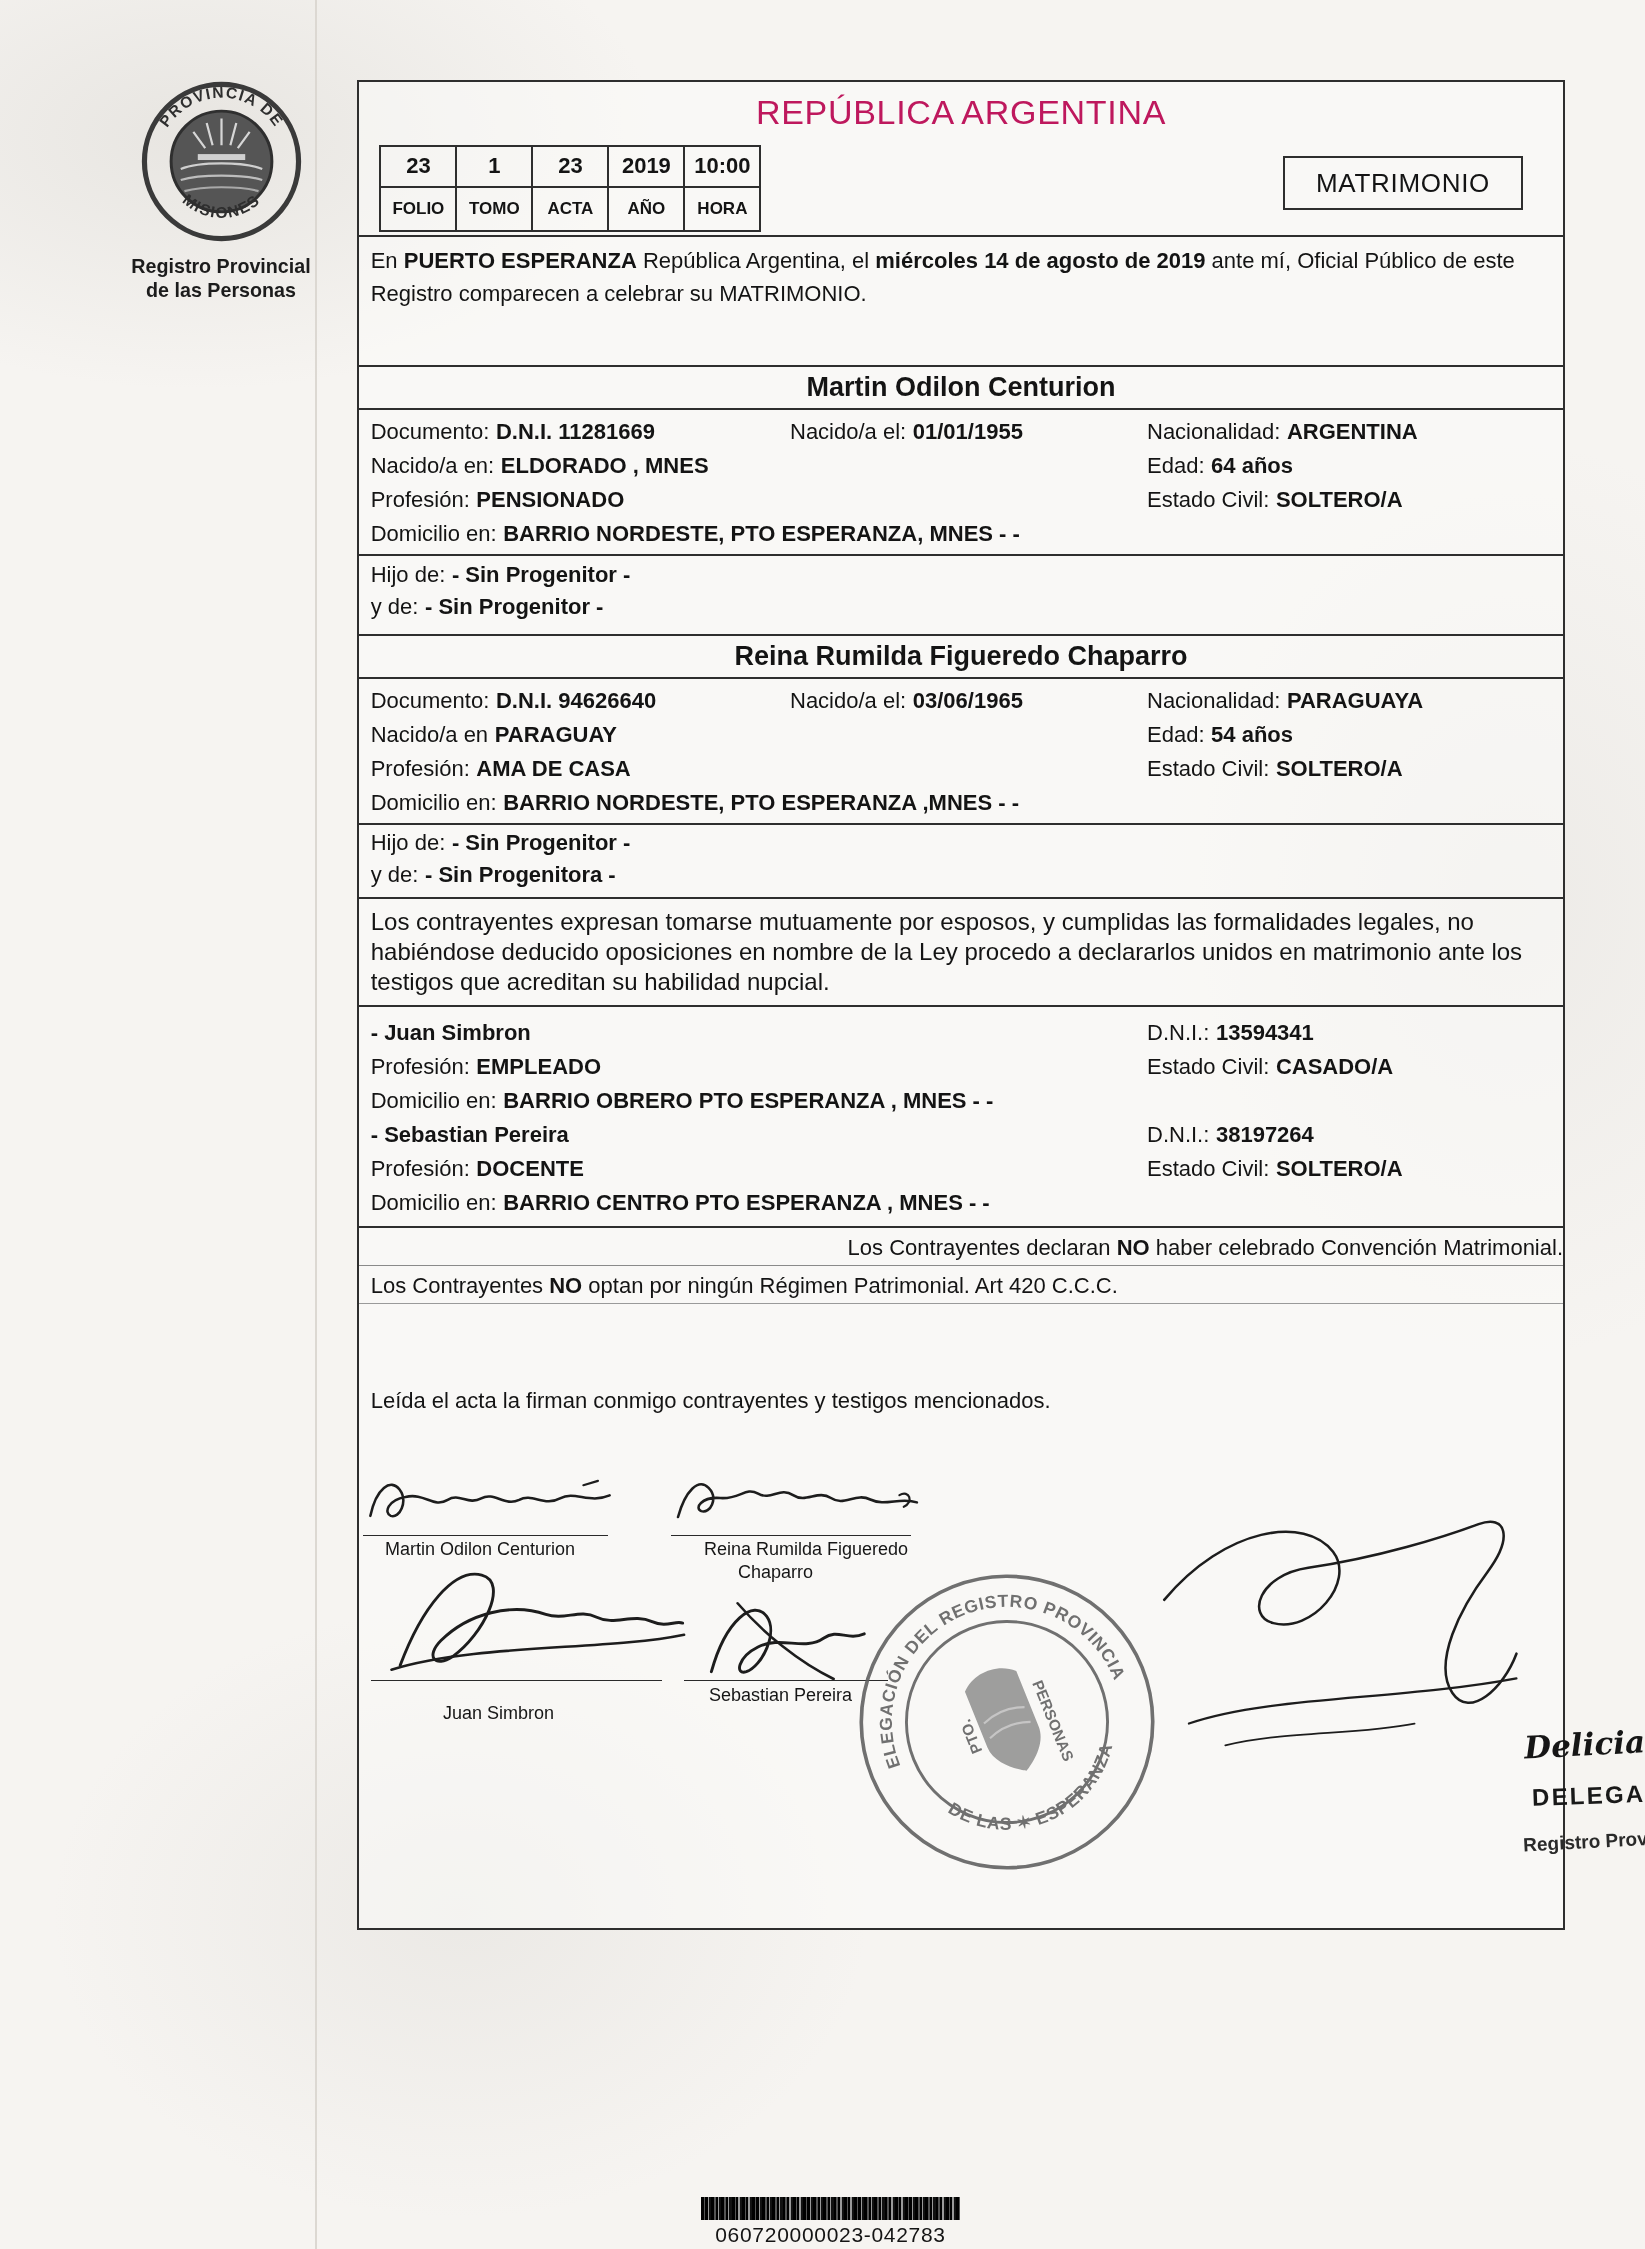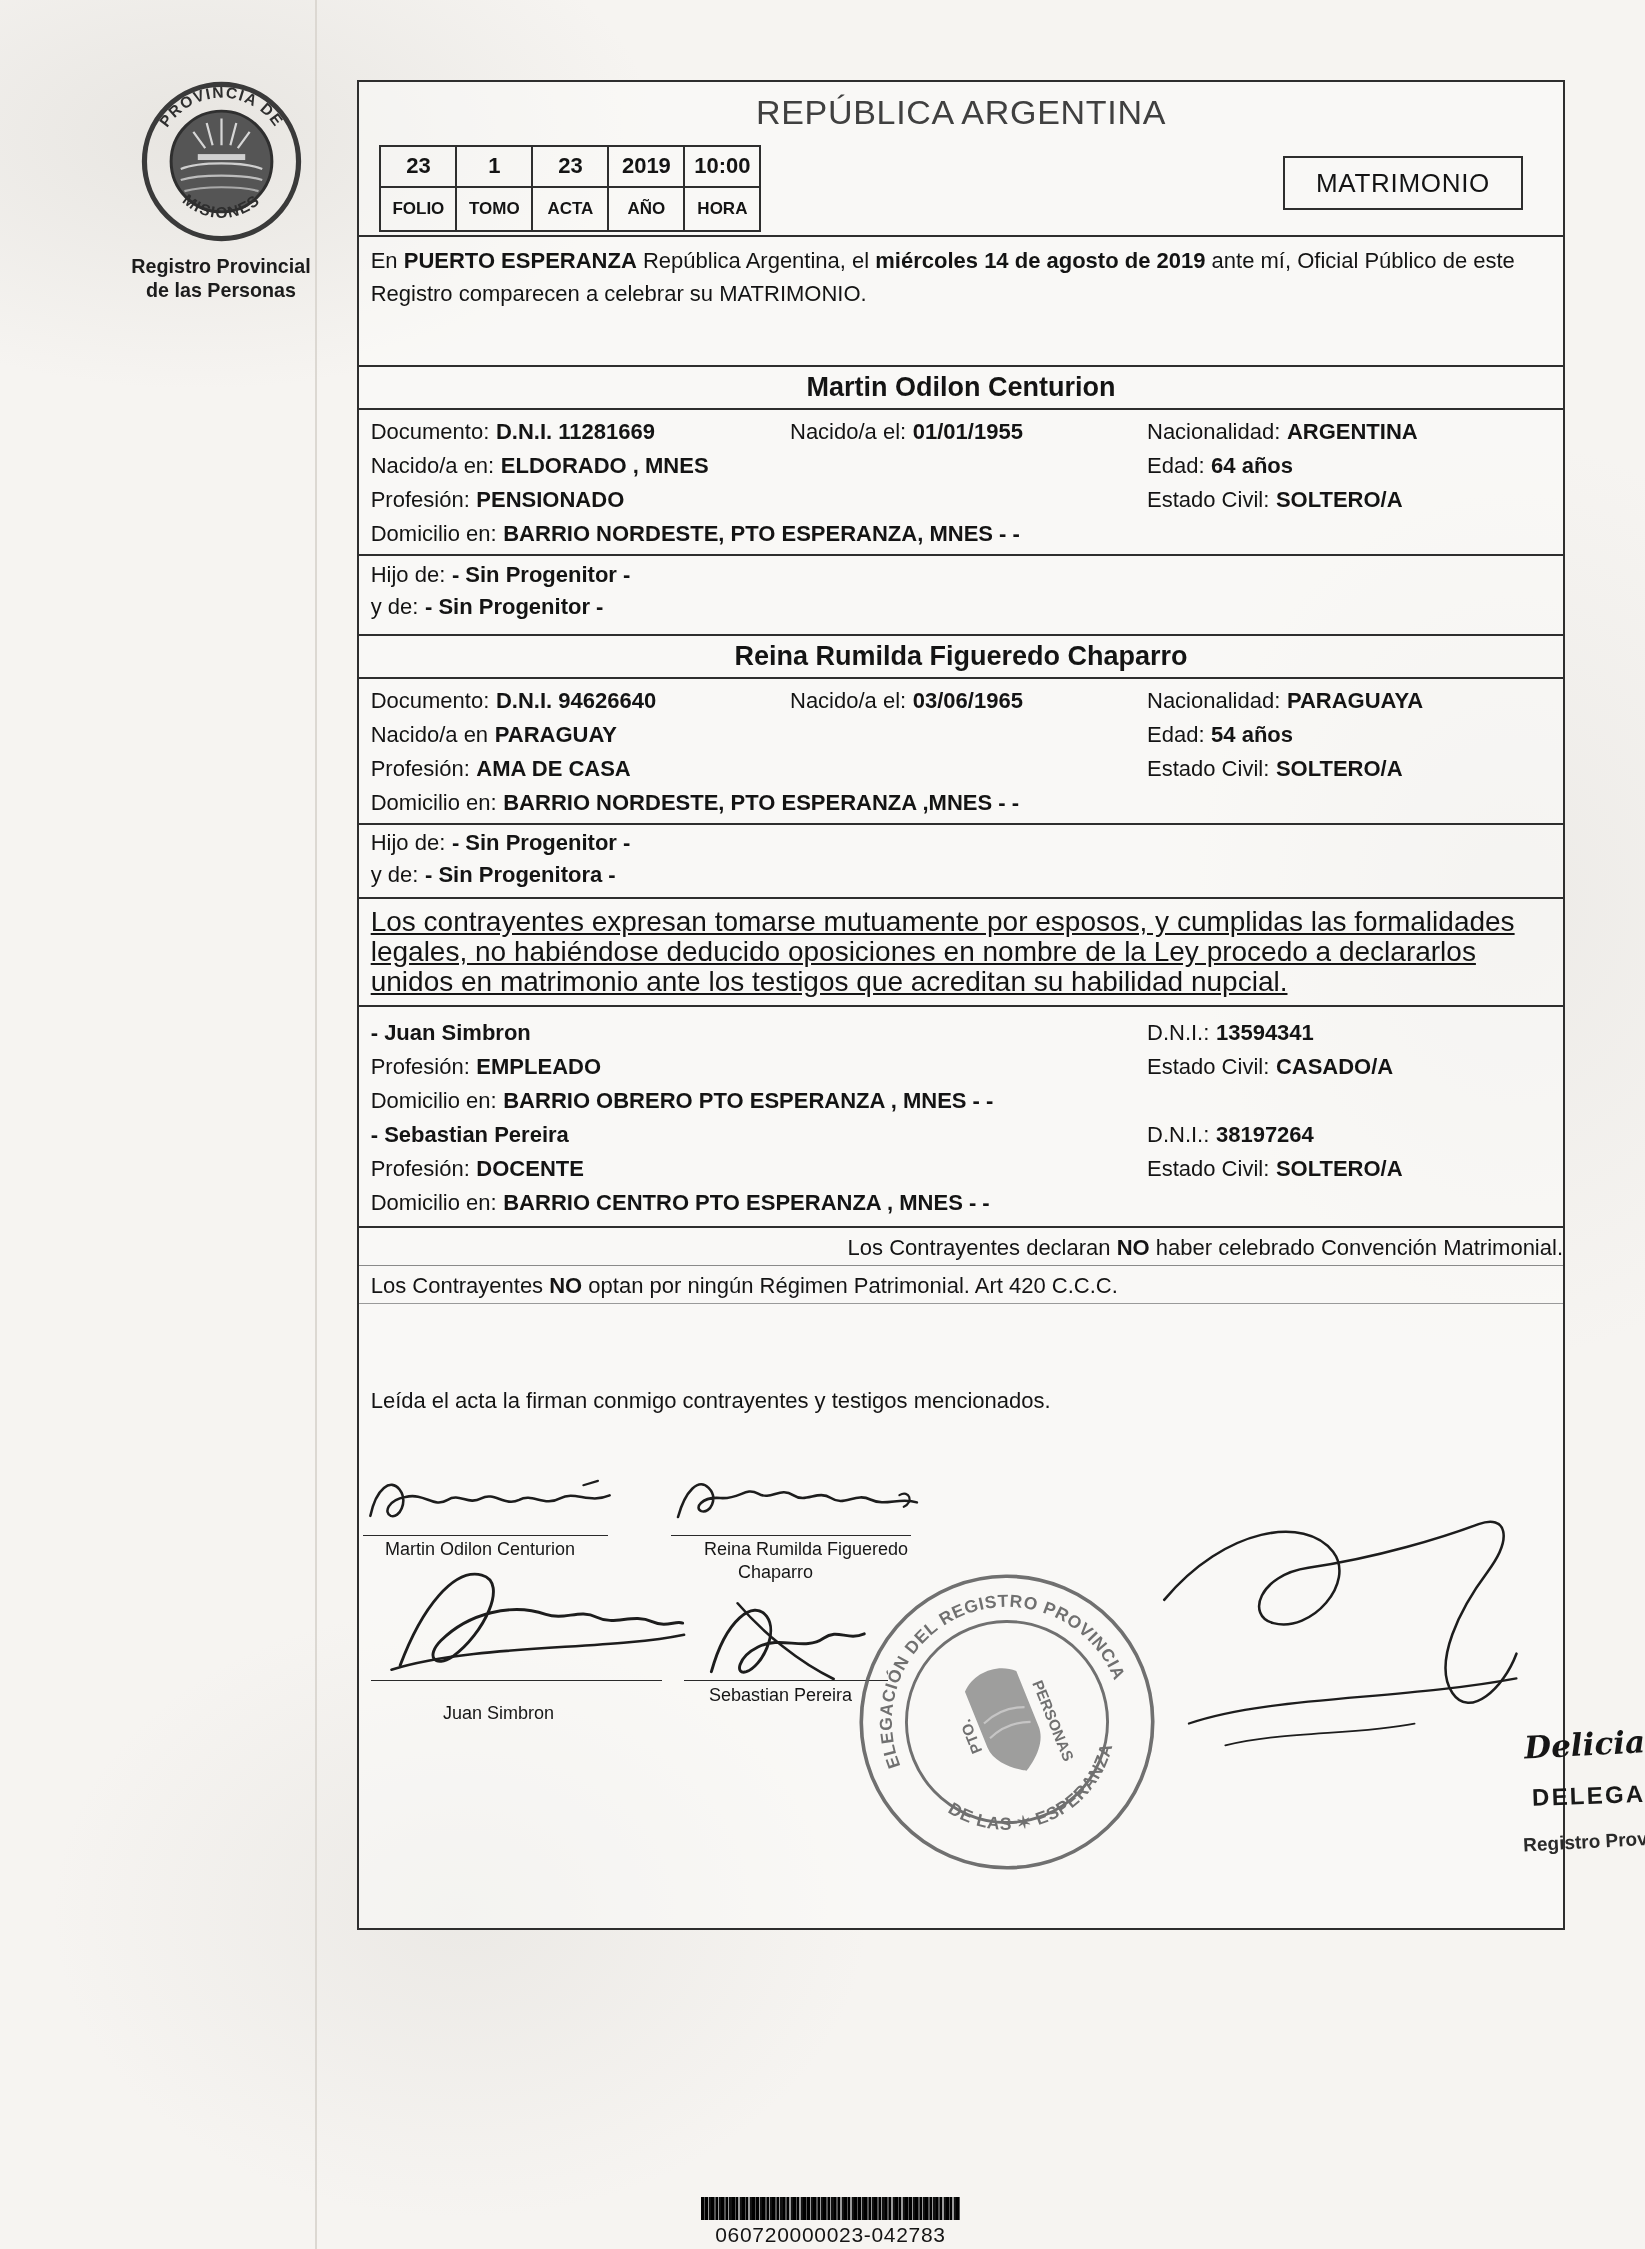--- a/index.html
+++ b/index.html
@@ -18,21 +18,21 @@
   
   .logo { position:absolute; left:130px; top:80px; width:182px; text-align:center; }
   .seal { width:163px; height:163px; }
   .seal-arc { font-size:21px; font-weight:700; letter-spacing:2px; fill:#2e2e2e; font-family:"Liberation Sans",sans-serif; }
   .logo-caption { margin-top:8.7px; font-size:19.7px; font-weight:700; line-height:24px; color:#1c1c1c; }
 
   
   .doc { position:absolute; left:357px; top:80px; width:1208px; border:2.2px solid #2e2e2e; background:rgba(252,251,249,.55); }
   .b { font-weight:700; }
 
-  .title { height:61px; display:flex; align-items:center; justify-content:center; font-size:34px; letter-spacing:0.7px; color:#404040; }
+  .title { height:61px; display:flex; align-items:center; justify-content:center; font-size:34px; letter-spacing:0.7px; color:#be185d; }
 
   .header-row { position:relative; height:92px; }
   .meta-table { position:absolute; left:20.4px; top:1.5px; border-collapse:collapse; }
   .meta-table td { border:2.2px solid #2e2e2e; text-align:center; padding:0 7.3px; min-width:76px; }
   .meta-values td { height:41px; font-size:22px; font-weight:700; }
   .meta-labels td { height:44px; font-size:17px; font-weight:700; }
   .matrimonio { position:absolute; right:40px; top:13px; width:240px; height:54px; border:2.2px solid #2e2e2e;
     display:flex; align-items:center; justify-content:center; font-size:26px; letter-spacing:0.7px; }
 
   .intro { border-top:2.2px solid #2e2e2e; padding:7.3px 11.7px 10.2px 11.7px; font-size:22px; line-height:33px; }
@@ -47,21 +47,21 @@
   .c1 { position:absolute; left:11.7px; white-space:nowrap; }
   .c2 { position:absolute; left:431px; white-space:nowrap; }
   .c3 { position:absolute; left:788px; white-space:nowrap; }
   .lbl { font-weight:400; }
   .val { font-weight:700; margin-left:6.6px; }
 
   .parentage { border-top:2.2px solid #2e2e2e; padding:2.9px 0 5.8px 0; }
   .parentage .drow { height:32px; line-height:32px; }
 
   .formalities { border-top:2.2px solid #2e2e2e; border-bottom:2.2px solid #2e2e2e; padding:7.3px 11.7px 8.7px 11.7px;
-    font-size:28px; line-height:30px;text-decoration:underline; }
+    font-size:24px; line-height:30px; }
 
   .witnesses { padding:8.7px 0 5.8px 0; }
 
   .decl { position:relative; height:39px; line-height:39px; font-size:22px; padding-left:11.7px; }
   .decl1 { border-top:2.2px solid #2e2e2e;text-align:right; }
   .decl2 { border-top:1.5px solid #8a8a8a; border-bottom:1.5px solid #9a9a9a; }
 
   .sp110 { height:80px; }
   .closing { height:34px; line-height:34px; font-size:22px; padding-left:11.7px; }
 

